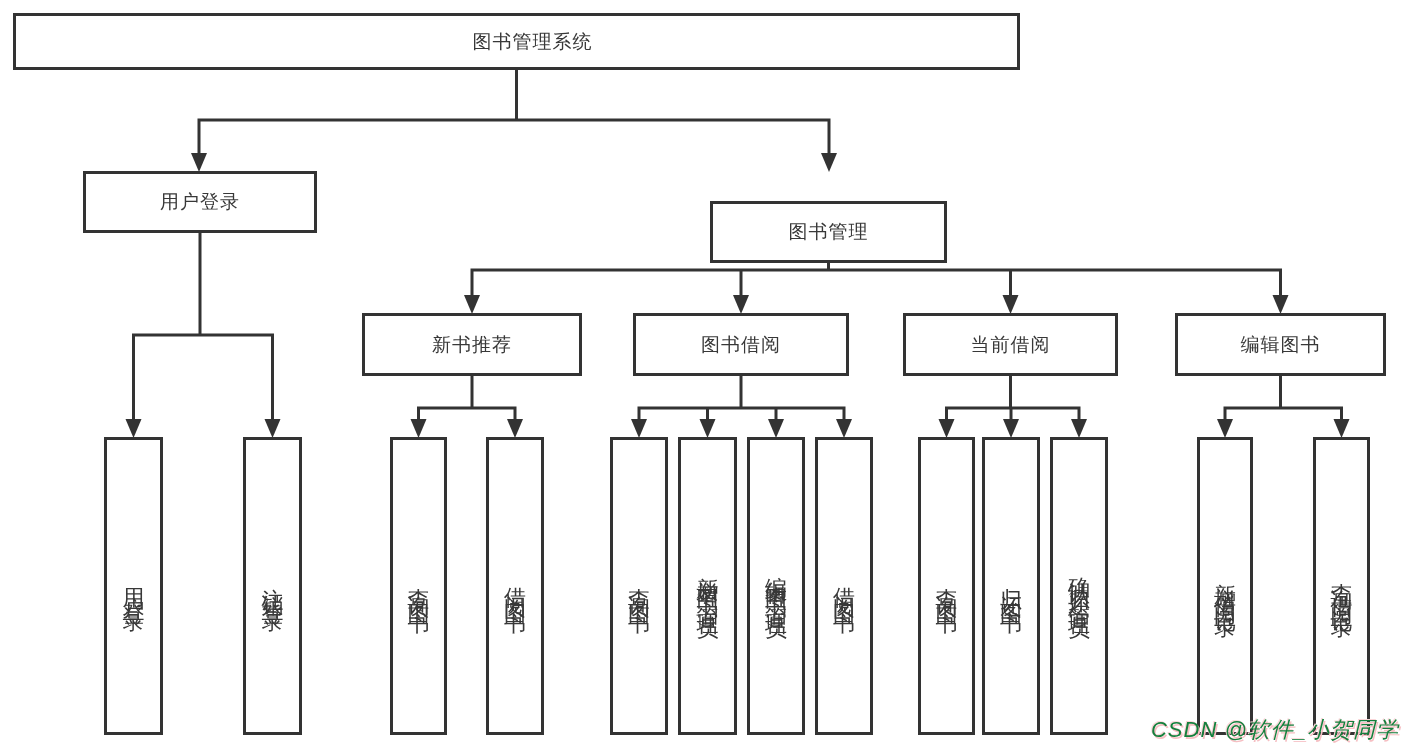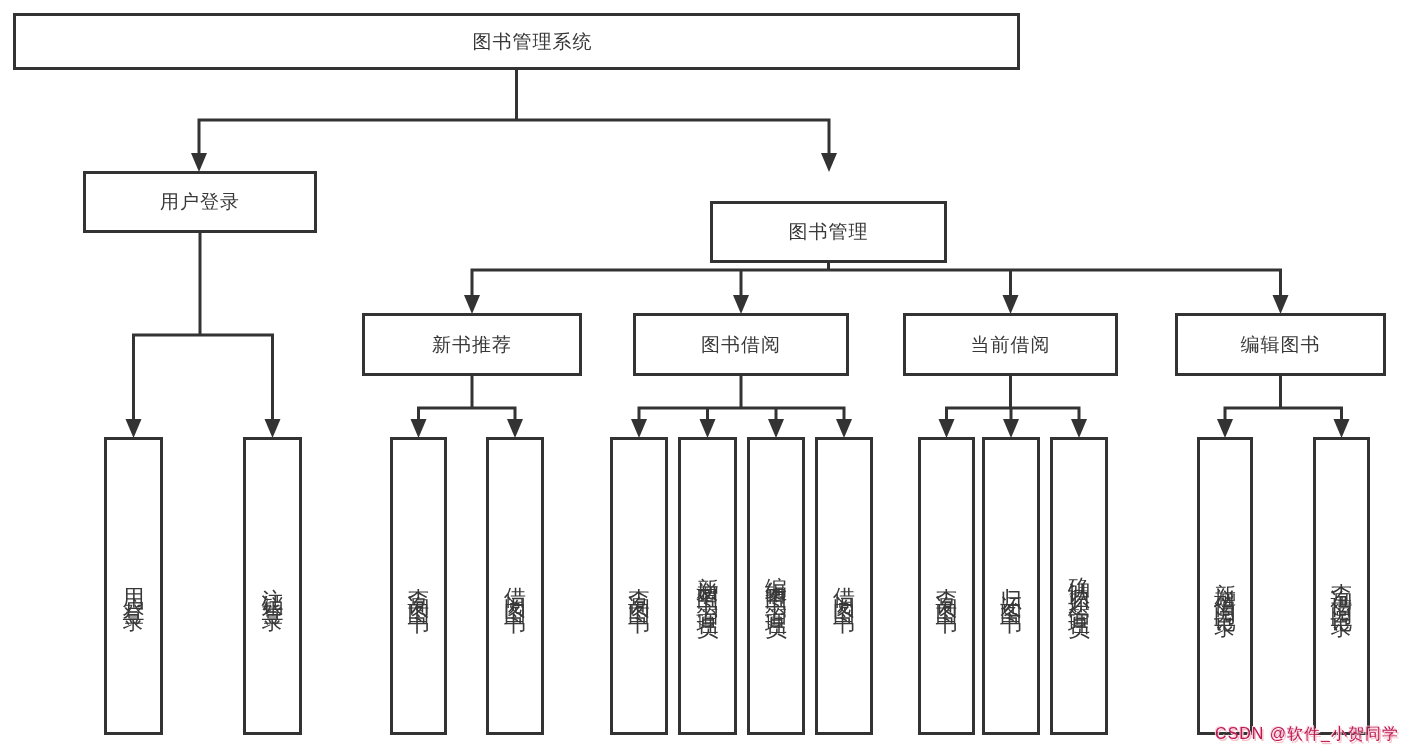--- a/index.html
+++ b/index.html
@@ -29,25 +29,26 @@
     display:block;
     writing-mode:vertical-rl;
     text-orientation:mixed;
     letter-spacing:8px;
     line-height:1.1;
     white-space:nowrap;
   }
   #watermark{
     position:absolute;
     right:6px;bottom:2px;
-    font-size:16px;
-    color:#be185d;
+    font-size:22px;
+    color:#15803d;
     letter-spacing:1px;
     text-shadow:1.5px 1.5px 0 #f6bfc3, -1px -1px 0 #f9d6d8;
     z-index:3;
+    font-style:italic;
   }
 </style>
 </head>
 <body>
 
 <div id="canvas">
 
   <svg id="connectors" viewBox="0 0 1405 747" xmlns="http://www.w3.org/2000/svg">
     <g stroke="#333333" stroke-width="3" fill="none">
 

